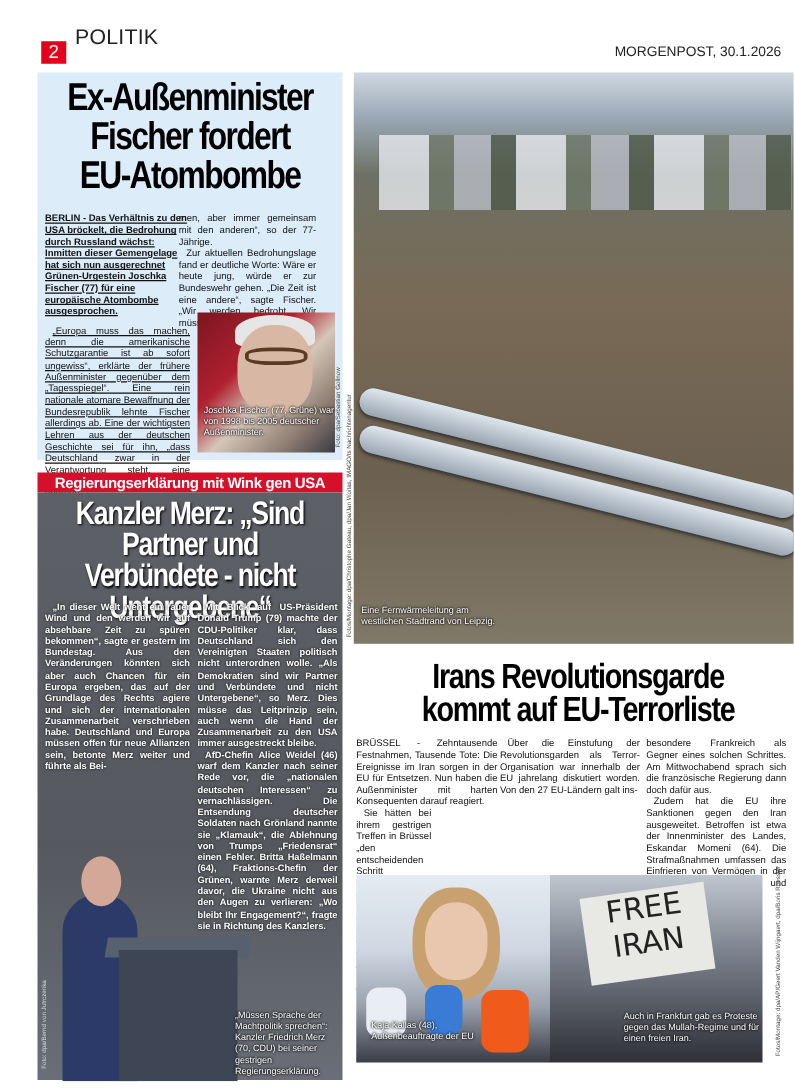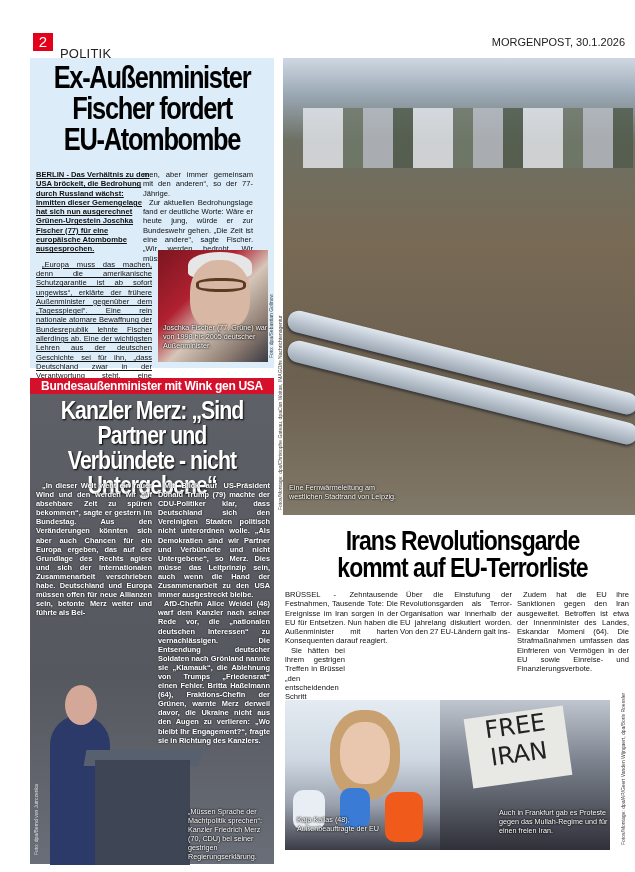--- a/index.html
+++ b/index.html
@@ -1,21 +1,21 @@
 <!DOCTYPE html>
 <html><head>
 <meta charset="utf-8">
 <style>
   * { box-sizing: border-box; margin: 0; padding: 0; }
   body { width: 635px; height: 872px; background: #ffffff; font-family: "Liberation Sans", sans-serif; position: relative; overflow: hidden; color: #111; }
   .abs { position: absolute; }
 
   
   .page-num { left: 33px; top: 33px; width: 20px; height: 18px; background: #e2001a; color: #fff; font-size: 15px; line-height: 18px; text-align: center; }
-  .section { left: 60px; top: 46px; font-size: 13px; color: #222; letter-spacing: 0.2px; }
+  .section { left: 60px; top: 20px; font-size: 17px; color: #222; letter-spacing: 0.2px; }
   .dateline { right: 10px; top: 36px; font-size: 11px; color: #222; }
 
   
   .story1 { left: 30px; top: 58px; width: 244px; height: 310px; background: #dcecf8; }
   .h1 { left: 32px; top: 62px; width: 240px; text-align: center; font-family: "Liberation Sans", sans-serif; font-weight: 700; font-size: 31px; line-height: 31px; letter-spacing: -1.6px; transform: scaleX(0.82); transform-origin: center top; color: #000; }
   .col { font-size: 7.6px; line-height: 9.3px; text-align: justify; color: #111; }
   .s1c1 { left: 36px; top: 170px; width: 116px; text-decoration: underline; }
   .s1c2 { left: 143px; top: 170px; width: 110px; }
   .lead { font-weight: 700; text-align: left; }
   .para { text-indent: 6px; margin-top: 6px; }
@@ -79,21 +79,21 @@
   <p style="text-indent:6px">Zur aktuellen Bedrohungslage fand er deutliche Worte: Wäre er heute jung, würde er zur Bundeswehr gehen. „Die Zeit ist eine andere“, sagte Fischer. „Wir werden bedroht. Wir müssen uns verteidigen.“</p>
 </div>
 <div class="abs photo-fischer">
   <div class="hair"></div>
   <div class="face"></div>
   <div class="glasses"></div>
 </div>
 <div class="abs cap-dark cap-fischer">Joschka Fischer (77, Grüne) war von 1998 bis 2005 deutscher Außenminister.</div>
 <div class="abs credit" style="left:268px; top:258px; height:100px;">Foto: dpa/Sebastian Gollnow</div>
 
-<div class="abs kicker">Bundesaußenminister mit Wink gen USA</div>
+<div class="abs kicker">Regierungserklärung mit Wink gen USA</div>
 <div class="abs story2"></div>
 <div class="abs photo-merz">
   <div class="suit"></div>
   <div class="head-m"></div>
   <div class="podium-top"></div>
   <div class="podium"></div>
 </div>
 <div class="abs h2">Kanzler Merz: „Sind Partner und Verbündete - nicht Untergebene“</div>
 <div class="abs col-w s2c1">
   <p style="text-indent:6px">„In dieser Welt weht ein rauer Wind und den werden wir auf absehbare Zeit zu spüren bekommen“, sagte er gestern im Bundestag. Aus den Veränderungen könnten sich aber auch Chancen für ein Europa ergeben, das auf der Grundlage des Rechts agiere und sich der internationalen Zusammenarbeit verschrieben habe. Deutschland und Europa müssen offen für neue Allianzen sein, betonte Merz weiter und führte als Bei-</p>
@@ -115,20 +115,21 @@
 
 <div class="abs h3">Irans Revolutionsgarde kommt auf EU-Terrorliste</div>
 <div class="abs col s3c1">
   <p>BRÜSSEL - Zehntausende Festnahmen, Tausende Tote: Die Ereignisse im Iran sorgen in der EU für Entsetzen. Nun haben die Außenminister mit harten Konsequenten darauf reagiert.</p>
   <p style="text-indent:6px; width:60px;">Sie hätten bei ihrem gestrigen Treffen in Brüssel „den entscheidenden Schritt unternommen, die iranischen Revolutionsgarden als terroristische Organisation einzustufen“, erklärte die EU-Außenbeauftragte Kaja Kallas (48). Als</p>
 </div>
 <div class="abs col s3c2">
   <p style="text-indent:6px">Über die Einstufung der Revolutionsgarden als Terror-Organisation war innerhalb der EU jahrelang diskutiert worden. Von den 27 EU-Ländern galt ins-</p>
 </div>
 <div class="abs col s3c3">
+  <p>besondere Frankreich als Gegner eines solchen Schrittes. Am Mittwochabend sprach sich die französische Regierung dann doch dafür aus.</p>
   <p style="text-indent:6px">Zudem hat die EU ihre Sanktionen gegen den Iran ausgeweitet. Betroffen ist etwa der Innenminister des Landes, Eskandar Momeni (64). Die Strafmaßnahmen umfassen das Einfrieren von Vermögen in der EU sowie Einreise- und Finanzierungsverbote.</p>
 </div>
 <div class="abs photo-kallas">
   <div class="k-hair"></div>
   <div class="k-face"></div>
   <div class="mic" style="left:8px; top:90px; width:32px; height:40px; background:#e8eef4;"></div>
   <div class="mic" style="left:55px; top:88px; width:30px; height:40px; background:#3a7bd5;"></div>
   <div class="mic" style="left:100px; top:92px; width:38px; height:50px; background:#f05a1a;"></div>
 </div>
 <div class="abs photo-iran">

